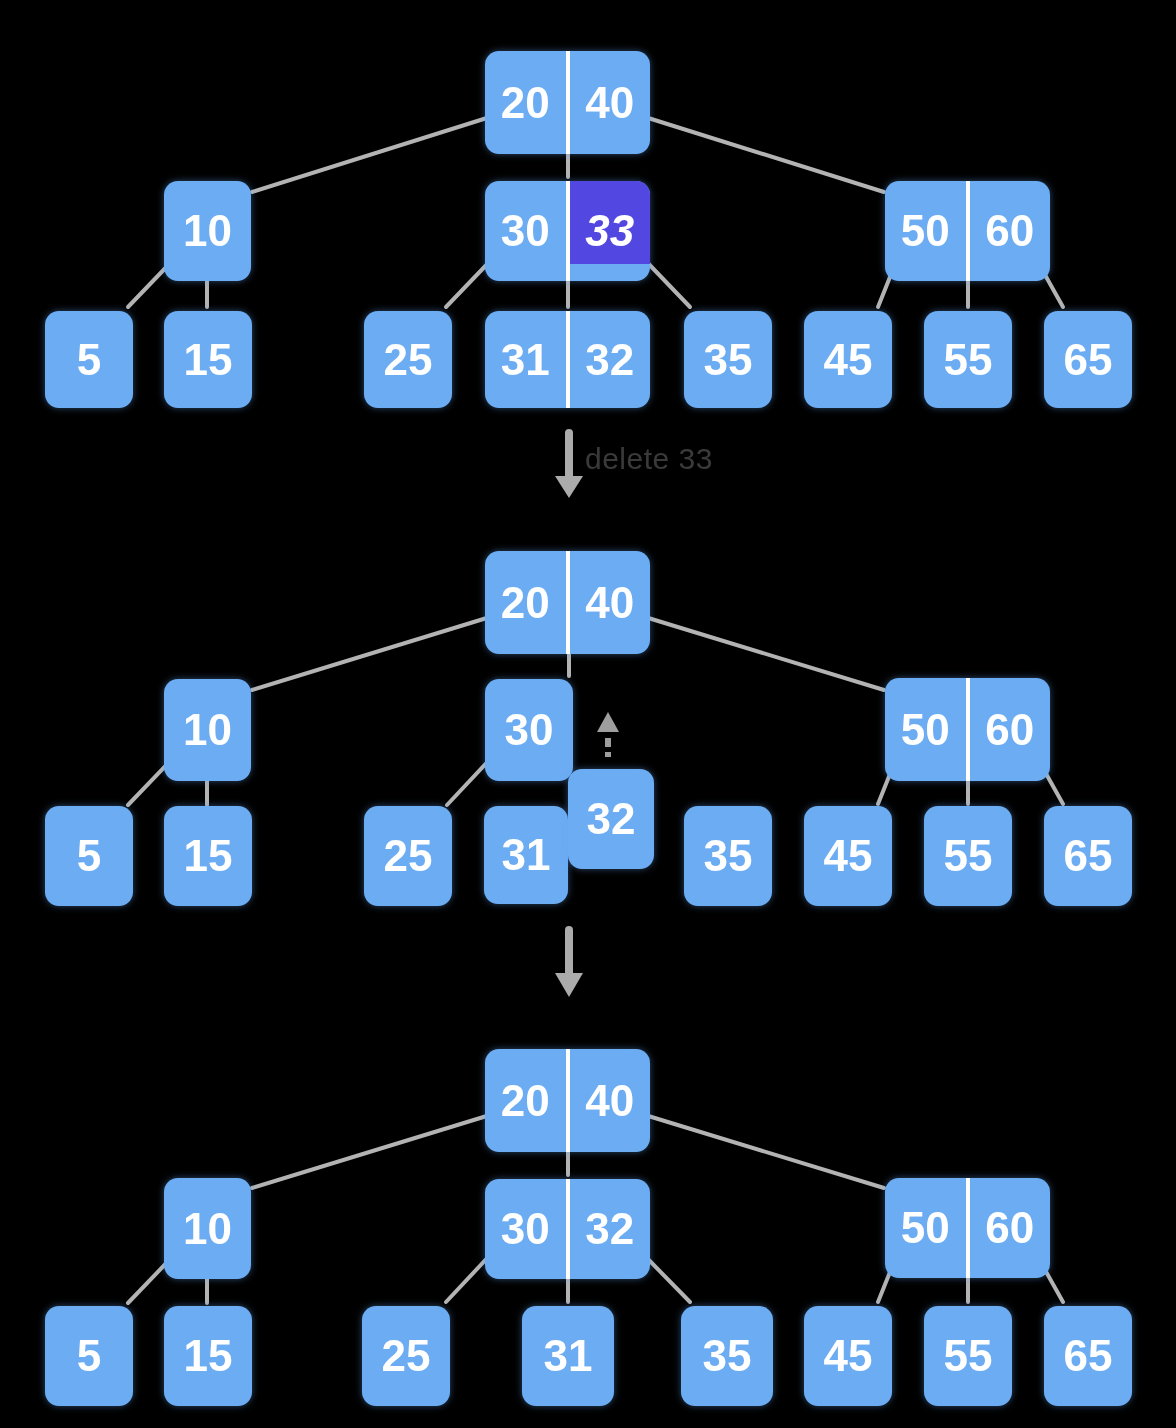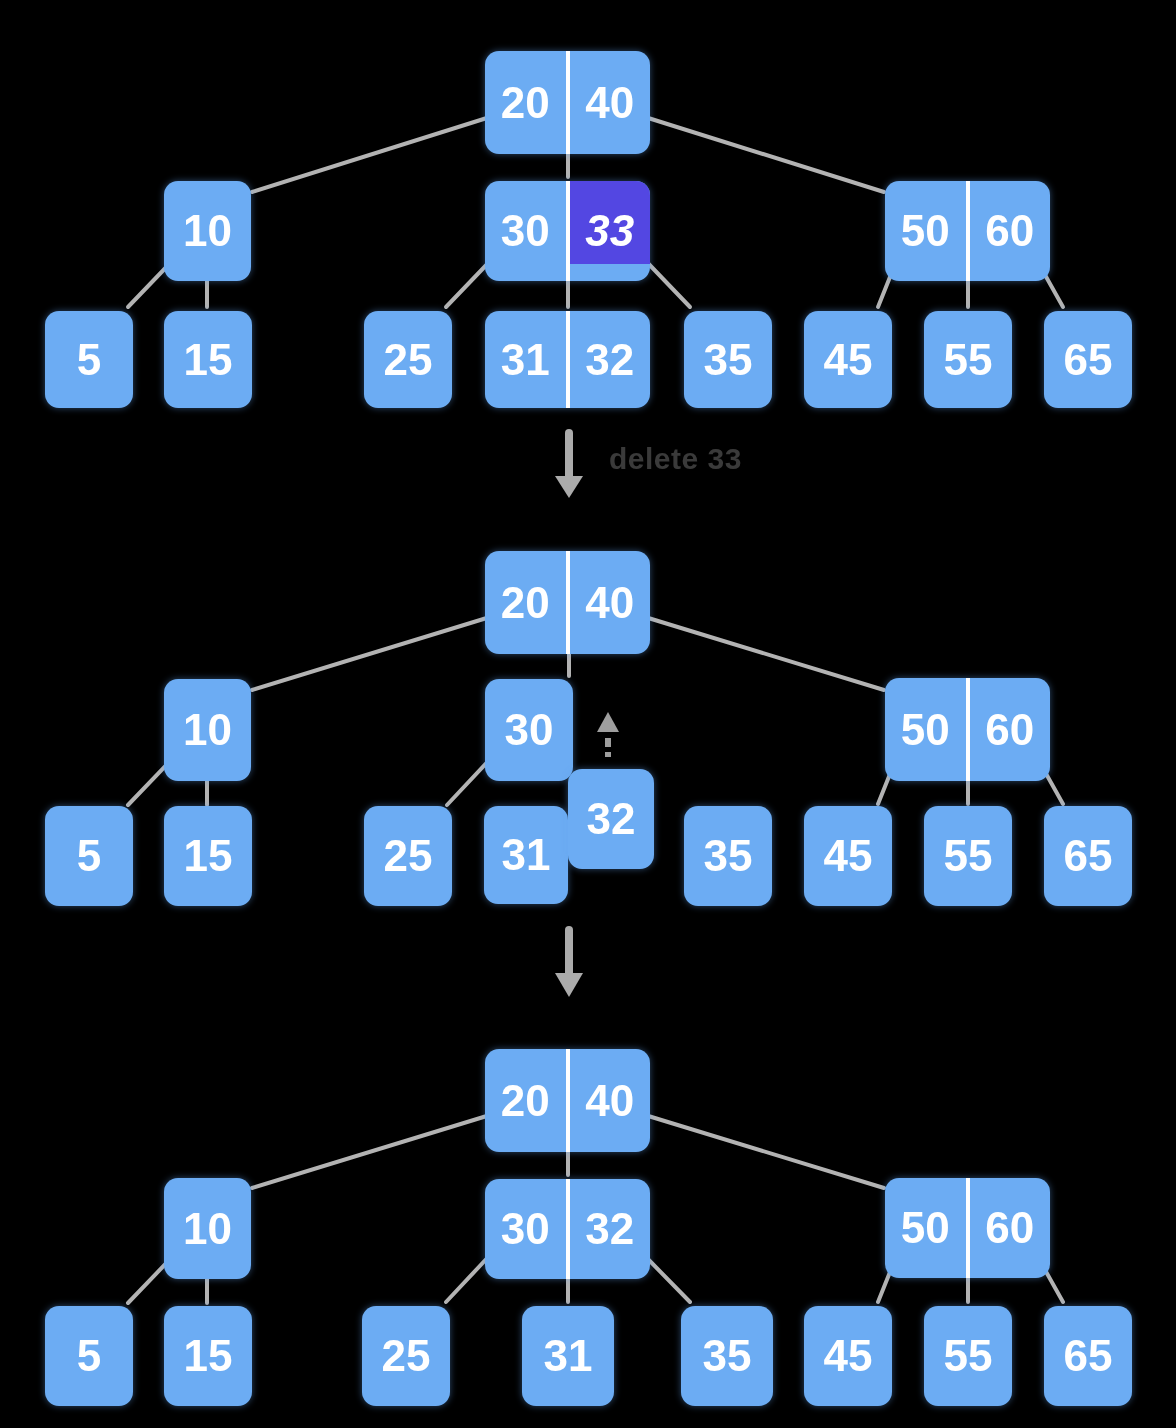--- a/index.html
+++ b/index.html
@@ -22,22 +22,22 @@
     color:var(--node_text,#FFFFFF);font-weight:700;font-size:44px;line-height:1;
     user-select:none;
   }
   .cell.hl{
     background:linear-gradient(to bottom,var(--highlight,#5347E2) 0%,var(--highlight,#5347E2) 83%,rgba(0,0,0,0) 83%);
     font-style:italic;
   }
   .divider{flex:0 0 4px;width:4px;background:var(--divider,#FFFFFF);}
   #operation-label{
     position:absolute;left:585px;top:442px;
-    font-size:30px;font-weight:700;color:var(--label,#3A3A3A);
-    white-space:nowrap;letter-spacing:.5px;margin-left:24px;
+    font-size:30px;font-weight:400;color:var(--label,#3A3A3A);
+    white-space:nowrap;letter-spacing:.5px;
   }
 </style>
 </head>
 <body style="background: rgb(0, 0, 0);">
 
 <div id="canvas" style="background: rgb(0, 0, 0);">
   <svg id="edge-layer" width="1176" height="1428" viewBox="0 0 1176 1428" xmlns="http://www.w3.org/2000/svg">
       <line x1="490" y1="117" x2="252" y2="192" class="edge"></line>
       <line x1="568" y1="122" x2="568" y2="177" class="edge"></line>
       <line x1="645" y1="117" x2="884" y2="192" class="edge"></line>

